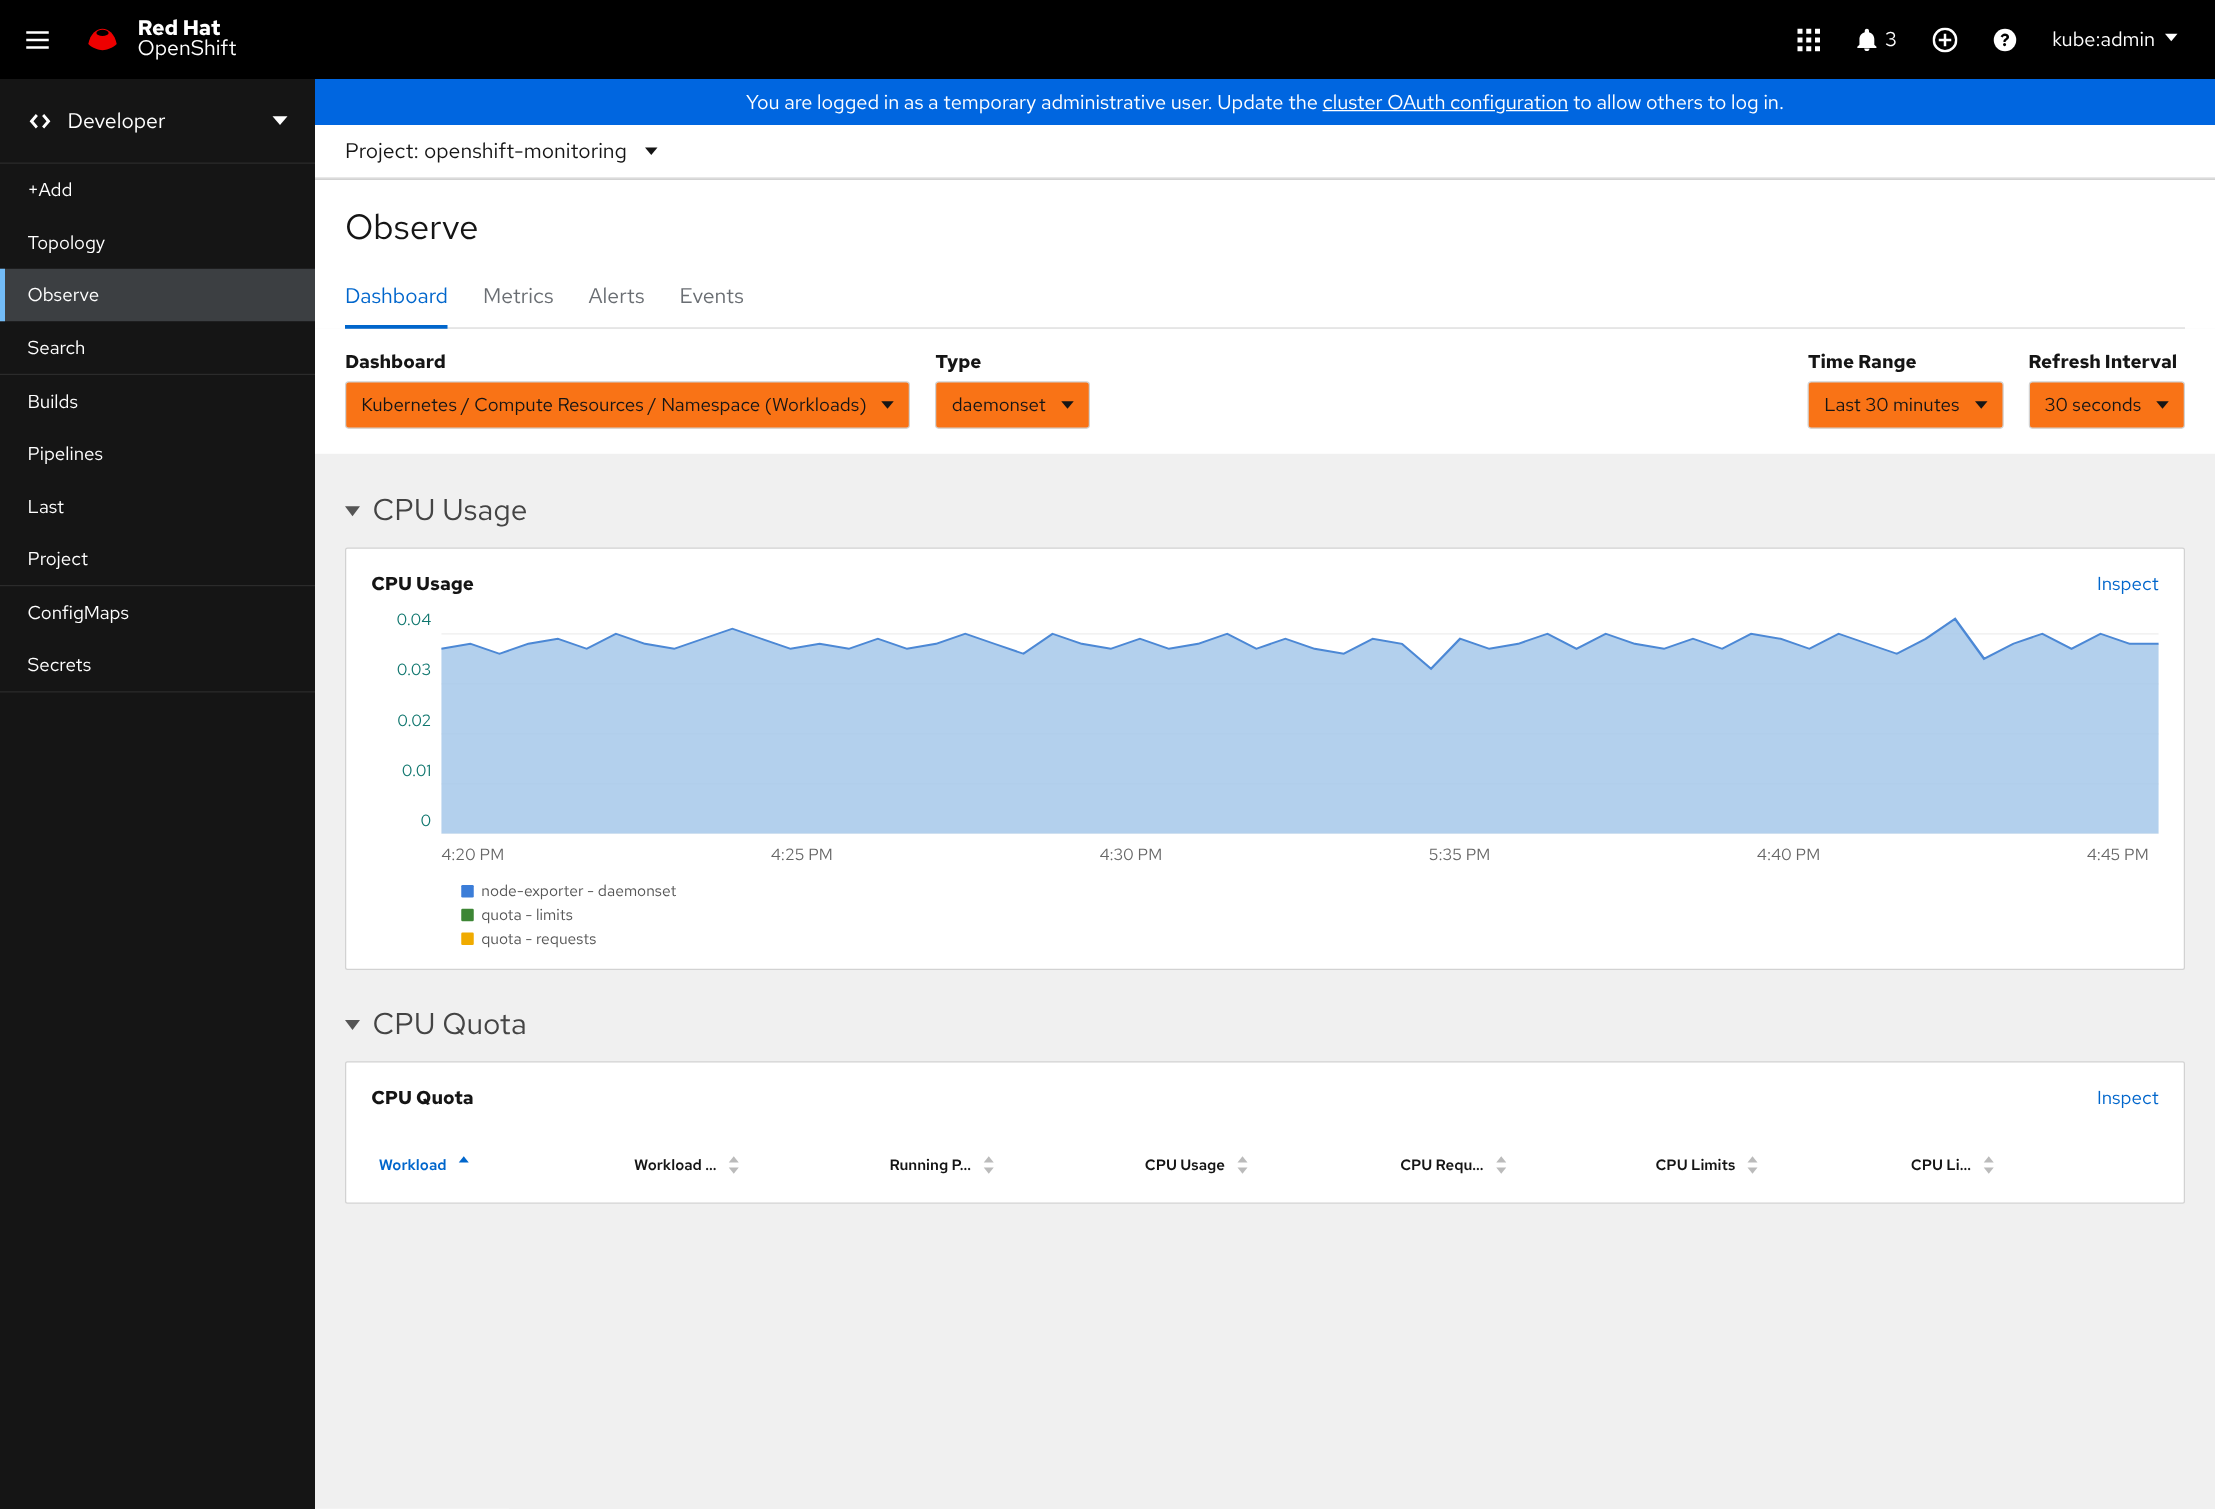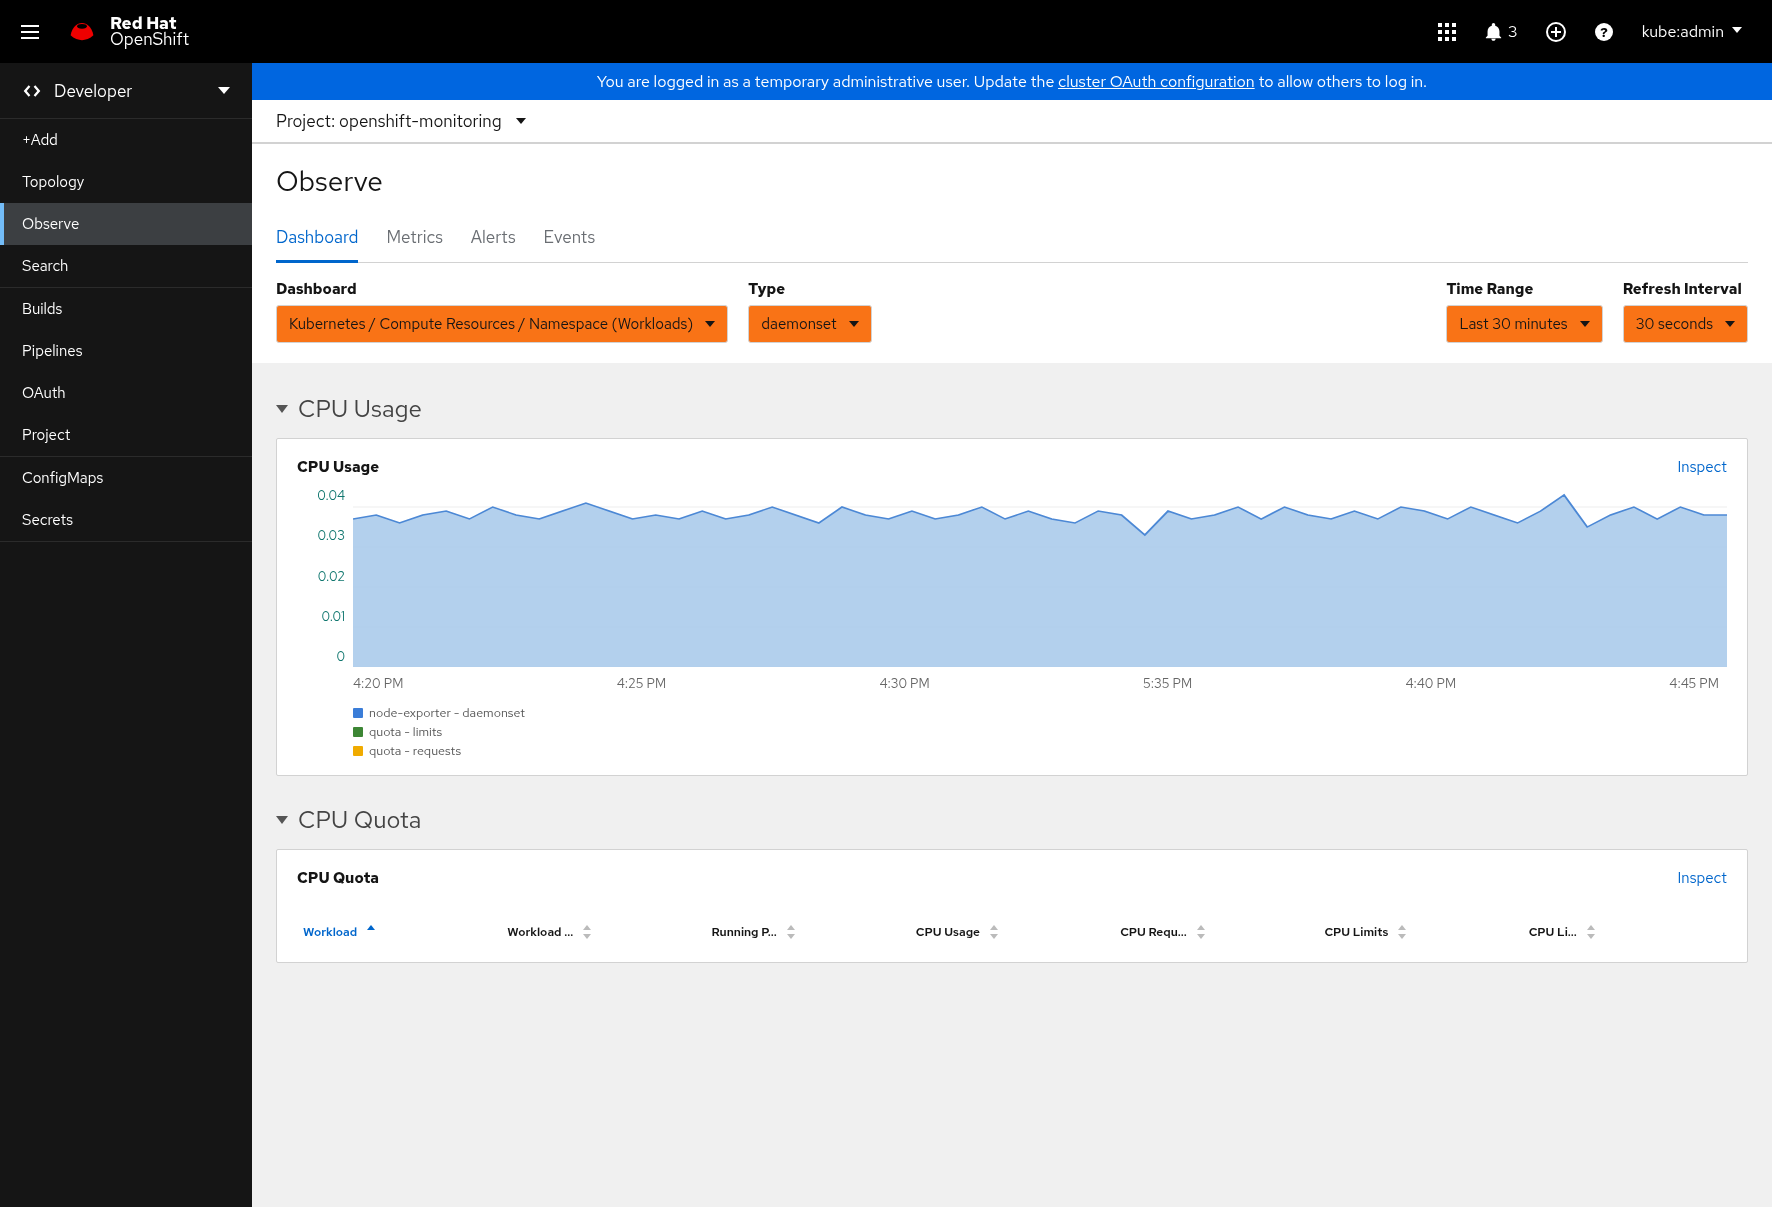--- a/index.html
+++ b/index.html
@@ -34,21 +34,21 @@
   .top-spacer{flex:1}
   .top-actions{display:flex;align-items:center;gap:28px;padding-right:30px}
   .top-icon{width:20px;height:20px;fill:#fff;cursor:pointer;display:flex;align-items:center;justify-content:center}
   .notif{display:flex;align-items:center;gap:6px;cursor:pointer}
   .notif-count{font-size:16px}
   .user-menu{display:flex;align-items:center;gap:8px;cursor:pointer;font-size:16px}
   .caret-sm{width:10px;height:10px;border-left:5px solid transparent;border-right:5px solid transparent;border-top:6px solid #fff}
 
   
   .sidebar{position:fixed;top:var(--top-h);left:0;bottom:0;width:var(--side-w);background:var(--side-bg);color:#fff;overflow:auto;z-index:40}
-  .perspective{display:flex;align-items:center;justify-content:space-between;padding:0 22px;height:56px;border-bottom:1px solid #2b2b2b;cursor:pointer}
+  .perspective{display:flex;align-items:center;justify-content:space-between;padding:0 22px;height:68px;border-bottom:1px solid #2b2b2b;cursor:pointer}
   .perspective .left{display:flex;align-items:center;gap:12px;font-size:17px}
   .perspective .caret{width:0;height:0;border-left:6px solid transparent;border-right:6px solid transparent;border-top:7px solid #fff}
   .nav-group{border-bottom:1px solid #2b2b2b;padding:0}
   .nav-item{display:flex;align-items:center;padding:0 22px;height:42px;font-size:15px;cursor:pointer}
   .nav-item.active{background:var(--side-bg-hover);position:relative;color:#fff}
   .nav-item.active::before{content:"";position:absolute;left:0;top:0;bottom:0;width:4px;background:#73bcf7}
 
   
   .main{position:absolute;top:var(--top-h);left:var(--side-w);right:0;min-height:calc(100% - var(--top-h));background:var(--page-bg)}
   .banner{background:var(--banner);color:#fff;text-align:center;padding:8px 12px;font-size:16px}
@@ -81,21 +81,21 @@
   .card-head{display:flex;justify-content:space-between;align-items:center;font-size:15px;margin-bottom:10px}
   .card-head .t{font-weight:700}
   .inspect{color:var(--blue);cursor:pointer;font-size:15px}
 
   .plot-wrap{display:flex;gap:8px}
   .yaxis{display:flex;flex-direction:column;justify-content:space-between;align-items:flex-end;font-size:13px;color:#0f766e;height:180px;padding-bottom:2px;width:48px}
   .plot{flex:1;position:relative;height:180px}
   .plot svg{width:100%;height:100%;display:block}
   .xaxis{display:flex;justify-content:space-between;font-size:13px;color:#666;margin:8px 0 12px;padding-left:56px;padding-right:8px}
   .legend{padding-left:56px;font-size:12.5px;color:#555}
-  .legend-item{display:flex;align-items:center;gap:6px;margin:2px 0}
+  .legend-item{display:flex;align-items:center;gap:6px;margin:2px 16px}
   .sw{width:10px;height:10px;border-radius:1px}
 
   .table{width:100%}
   .thead{display:flex;padding-top:18px}
   .th{flex:1;display:flex;align-items:center;gap:8px;font-size:12px;color:#151515;cursor:pointer;font-weight:600;padding:8px 6px;min-width:0}
   .th .lbl{overflow:hidden;text-overflow:ellipsis;white-space:nowrap}
   .th.sorted{color:var(--blue)}
   .sort-ind{width:12px;height:14px;position:relative}
   .sort-ind::before,.sort-ind::after{content:"";position:absolute;left:2px;border-left:4px solid transparent;border-right:4px solid transparent}
   .sort-ind::before{top:0;border-bottom:5px solid #bbb}
@@ -176,21 +176,21 @@
   <div id="nav-groups">
       <div class="nav-group">
         <div class="nav-item">+Add</div>
         <div class="nav-item">Topology</div>
         <div class="nav-item active">Observe</div>
         <div class="nav-item">Search</div>
       </div>
       <div class="nav-group">
         <div class="nav-item">Builds</div>
         <div class="nav-item">Pipelines</div>
-        <div class="nav-item">OAuth</div>
+        <div class="nav-item">Last</div>
         <div class="nav-item">Project</div>
       </div>
       <div class="nav-group">
         <div class="nav-item">ConfigMaps</div>
         <div class="nav-item">Secrets</div>
       </div>
     </div>
 </nav>
 
 <div class="main">

